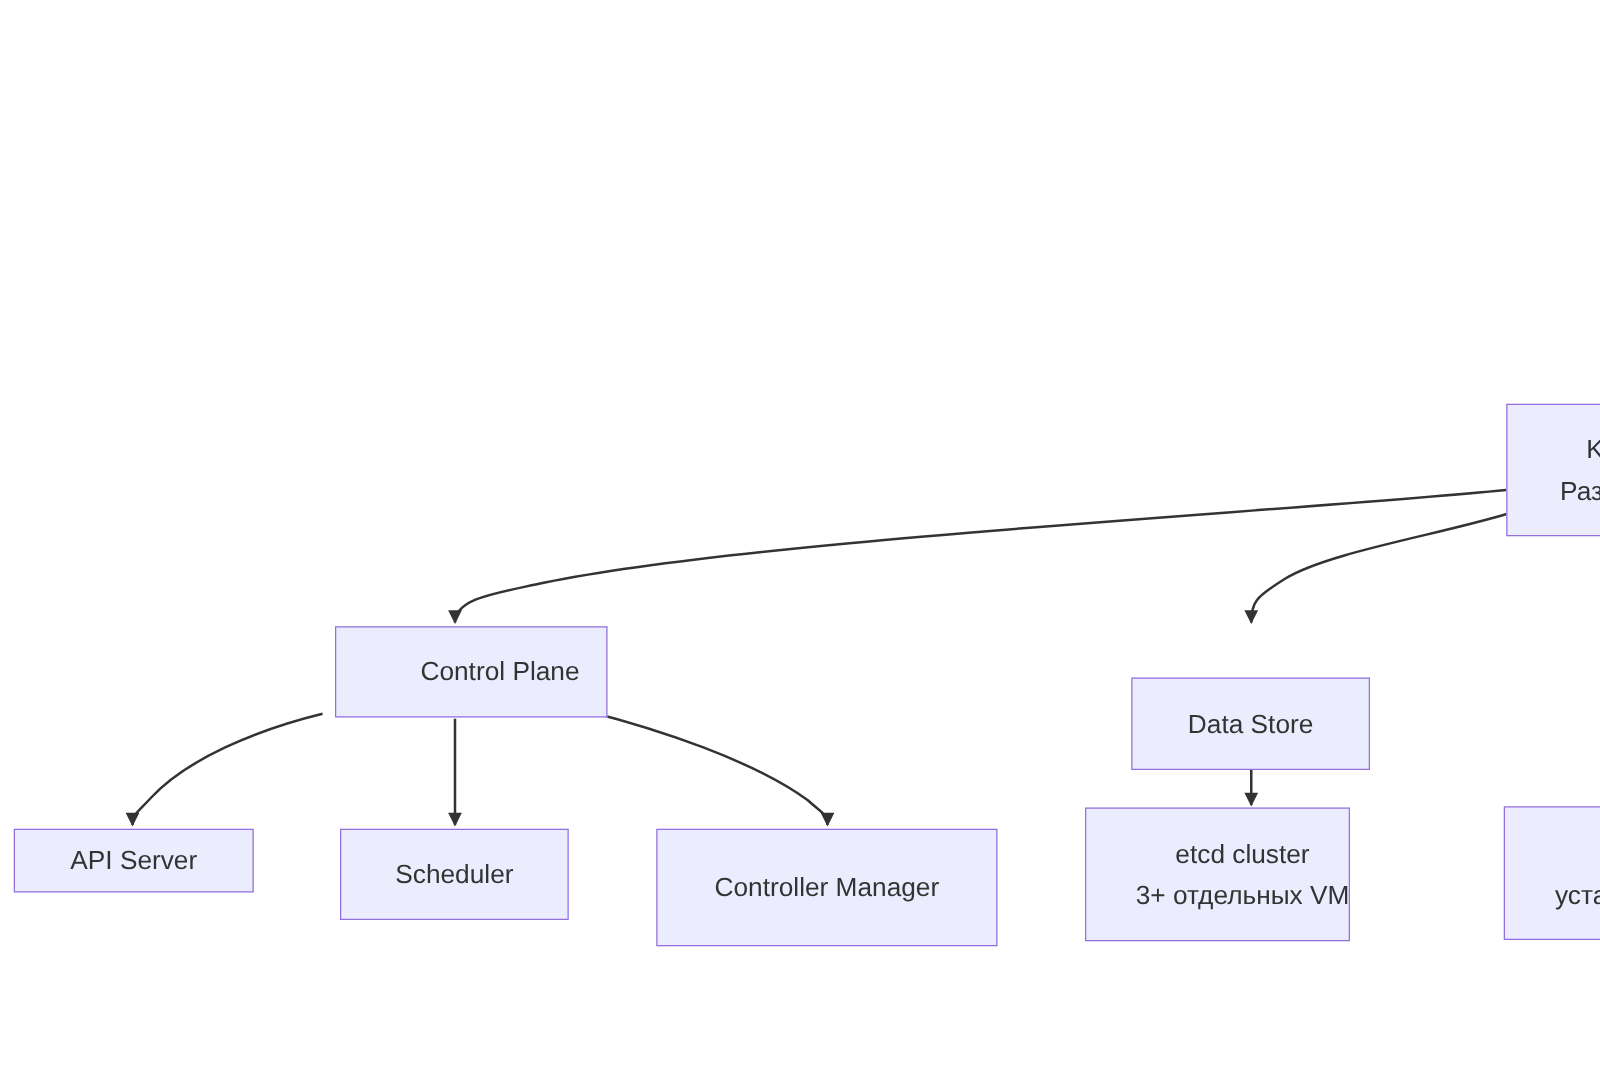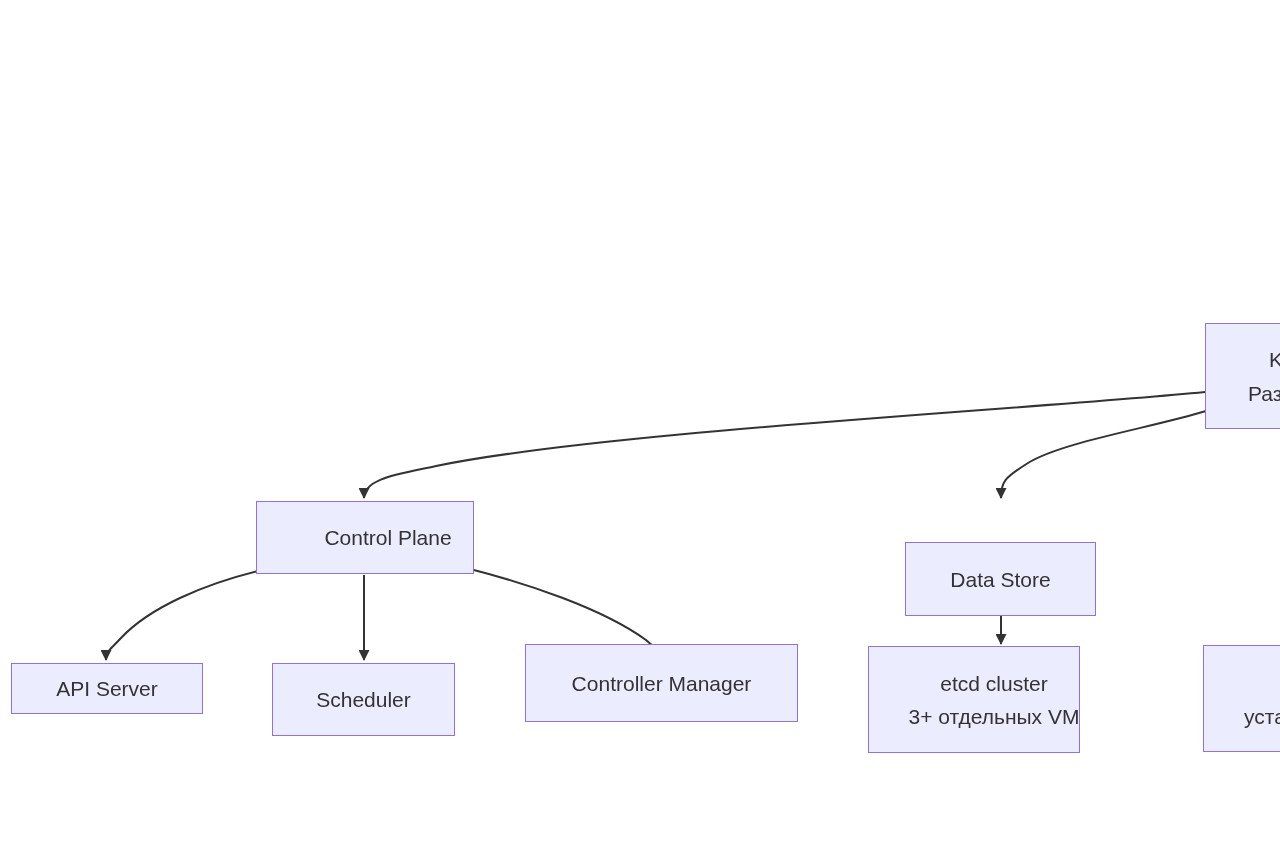--- a/index.html
+++ b/index.html
@@ -36,25 +36,25 @@
   }
   
   .node.clipped { display: block; }
   .node.clipped .frag { position: absolute; height: 33px; }
 
   
   .node-root            { left: 1205px; top: 323px;  width: 240px; height: 106px; }
   .node-root .frag.l1   { left: 63px;  top: 19px; }
   .node-root .frag.l2   { left: 42px;  top: 53px; }
 
-  .node-control-plane      { left: 256px;  top: 501px; width: 218px; height: 73px; padding-left: 46px; }
+  .node-control-plane      { left: 268px;  top: 501px; width: 218px; height: 73px; padding-left: 46px; }
   .node-data-store         { left: 905px;  top: 501px; width: 191px; height: 74px; margin-top: 41px; }
   .node-api-server         { left: 11px;   top: 663px; width: 192px; height: 51px; }
   .node-scheduler          { left: 272px;  top: 663px; width: 183px; height: 73px; text-align: right; }
-  .node-controller-manager { left: 525px;  top: 644px; width: 273px; height: 78px; }
+  .node-controller-manager { left: 525px;  top: 663px; width: 273px; height: 94px; }
   .node-etcd               { left: 868px;  top: 646px; width: 212px; height: 107px; padding-left: 40px; }
 
   .node-install            { left: 1203px; top: 645px; width: 240px; height: 107px; }
   .node-install .frag.l2   { left: 40px;  top: 54px; }
 </style>
 </head>
 <body>
 
 <div class="canvas">
 

